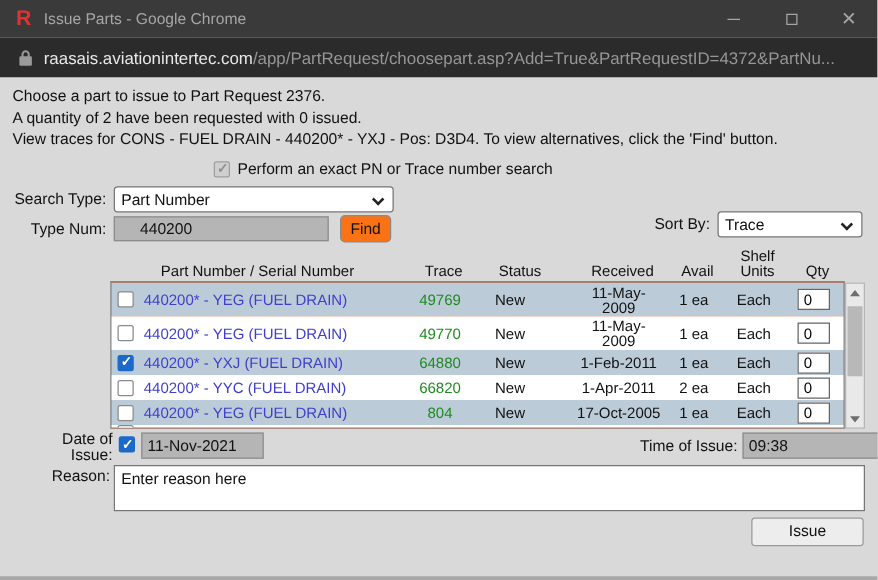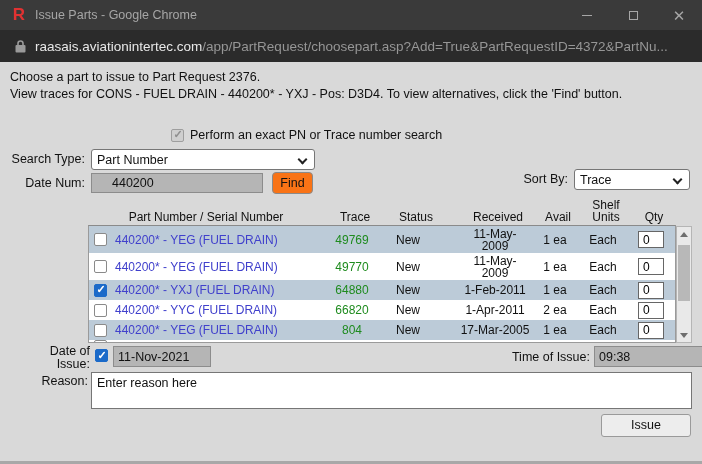--- a/index.html
+++ b/index.html
@@ -120,35 +120,36 @@
     <rect x="0.5" y="5" width="10" height="7.5" rx="1" fill="#9a9a9a"></rect>
     <path d="M3 6 V3.5 a2.5 2.5 0 0 1 5 0 V6" fill="none" stroke="#9a9a9a" stroke-width="1.6"></path>
   </svg>
   <span class="url-text"><span class="url-domain">raasais.aviationintertec.com</span><span class="url-path">/app/PartRequest/choosepart.asp?Add=True&amp;PartRequestID=4372&amp;PartNu...</span></span>
 </div>
 
 <div class="content">
 
   <div class="intro">
     <div>Choose a part to issue to Part Request 2376.</div>
+    <div>A quantity of 2 have been requested with 0 issued.</div>
     <div>View traces for CONS - FUEL DRAIN - 440200* - YXJ - Pos: D3D4. To view alternatives, click the 'Find' button.</div>
   </div>
 
   <div class="row-exact">
     <span class="cb gray checked"></span>
     <span>Perform an exact PN or Trace number search</span>
   </div>
 
   <div class="lbl lbl-searchtype">Search Type:</div>
   <div class="selectbox sb-searchtype">
     <span>Part Number</span>
     <span class="chev"></span>
   </div>
 
-  <div class="lbl lbl-partnum">Date Num:</div>
+  <div class="lbl lbl-partnum">Type Num:</div>
   <input class="txt-disabled inp-partnum" value="440200" style="">
   <div class="btn btn-find">Find</div>
 
   <div class="lbl lbl-sortby">Sort By:</div>
   <div class="selectbox sb-sortby">
     <span>Trace</span>
     <span class="chev"></span>
   </div>
 
   <div class="table">
@@ -211,21 +212,21 @@
             <div class="c-units">Each</div>
             <div class="c-qty"><input class="qty" value="0" style=""></div>
           </div>
           <div class="trow alt">
             <div class="c-part">
               <span class="cb"></span>
               <a href="#" class="plink">440200* - YEG (FUEL DRAIN)</a>
             </div>
             <div class="c-trace">804</div>
             <div class="c-status">New</div>
-            <div class="c-recv"><span>17-Mar-2005</span></div>
+            <div class="c-recv"><span>17-Oct-2005</span></div>
             <div class="c-avail">1 ea</div>
             <div class="c-units">Each</div>
             <div class="c-qty"><input class="qty" value="0" style=""></div>
           </div>
           <div class="trow plain partial">
             <div class="c-part">
               <span class="cb"></span>
             </div>
           </div>
         </div>

